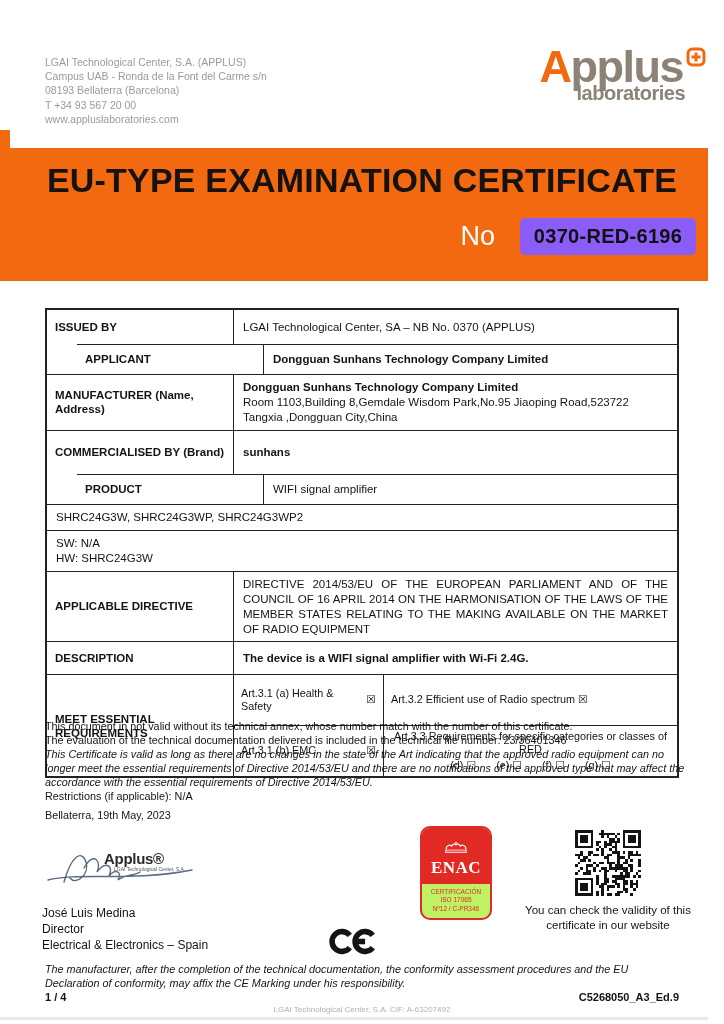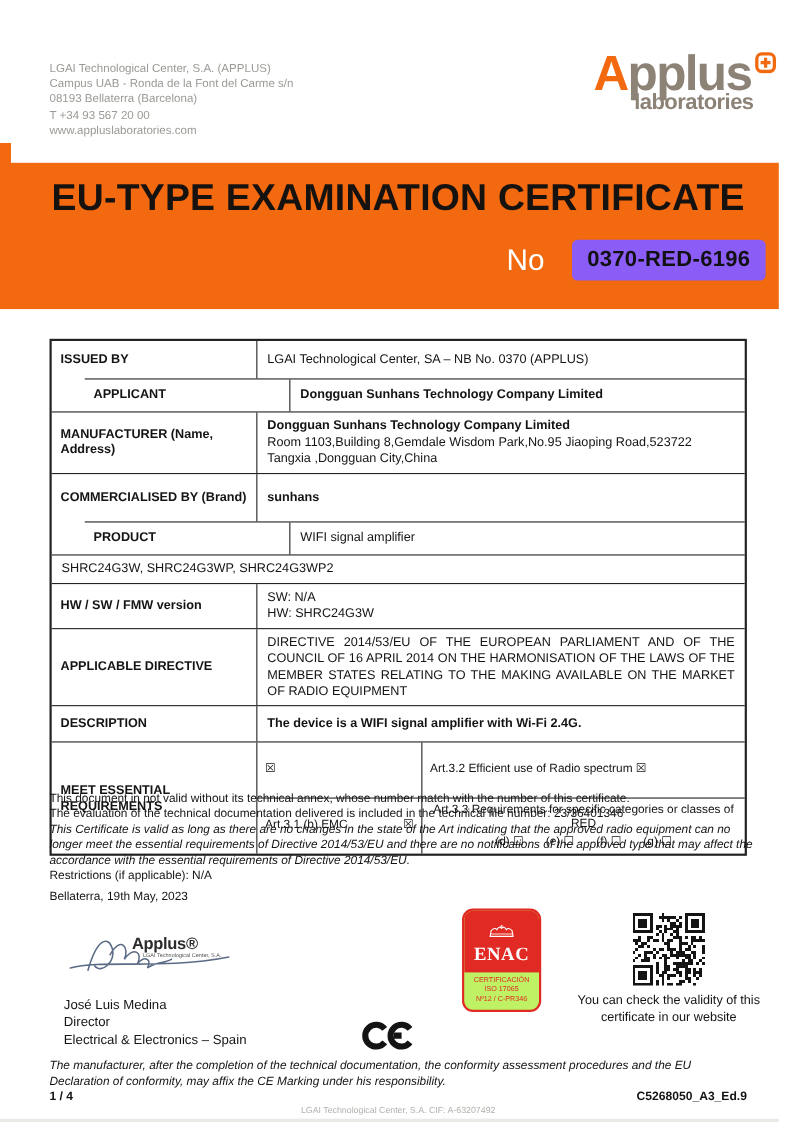--- a/index.html
+++ b/index.html
@@ -47,21 +47,21 @@
   .mg.split{justify-content:space-between;}
   .mg.col{flex-direction:column;justify-content:center;align-items:center;text-align:center;}
   .opts{display:flex;gap:20px;margin-top:2px;}
 
   
   .notes{position:absolute;left:45px;top:719px;width:640px;font-size:10.8px;line-height:1.3;}
   .notes .it{font-style:italic;}
   .place-date{margin-top:5px;}
 
   
-  .sig-block{position:absolute;left:58px;top:838px;width:230px;}
+  .sig-block{position:absolute;left:42px;top:838px;width:230px;}
   .sig-art{position:relative;height:62px;}
   .sig-svg{position:absolute;left:0;top:0;}
   .stamp{position:absolute;left:62px;top:12px;}
   .stamp-brand{font-size:15px;font-weight:bold;color:#2b2b2b;letter-spacing:-0.3px;}
   .stamp-sub{font-size:5px;color:#555;margin-top:-1px;margin-left:10px;white-space:nowrap;}
   .sig-name{margin-top:5px;font-size:12px;line-height:1.35;}
 
   
   .ce{position:absolute;left:329px;top:925px;}
 
@@ -159,21 +159,20 @@
         </div>
     </div>
 
     <div class="trow h26">
       <div class="cv">
           <span>SHRC24G3W, SHRC24G3WP, SHRC24G3WP2</span>
         </div>
     </div>
 
     <div class="trow h36">
-      <div class="cl">HW / SW / FMW version</div>
       <div class="cv">
         <span>SW: N/A</span>
         <span>HW: SHRC24G3W</span>
       </div>
     </div>
 
     <div class="trow h50">
       <div class="cl">APPLICABLE DIRECTIVE</div>
       <div class="cv just">
           <span>DIRECTIVE 2014/53/EU OF THE EUROPEAN PARLIAMENT AND OF THE COUNCIL OF 16 APRIL 2014 ON THE HARMONISATION OF THE LAWS OF THE MEMBER STATES RELATING TO THE MAKING AVAILABLE ON THE MARKET OF RADIO EQUIPMENT</span>
@@ -184,20 +183,21 @@
       <div class="cl">DESCRIPTION</div>
       <div class="cv b">
           <span>The device is a WIFI signal amplifier with Wi-Fi 2.4G.</span>
         </div>
     </div>
 
     <div class="trow h62">
       <div class="cl">MEET ESSENTIAL REQUIREMENTS</div>
       <div class="meet-grid">
         <div class="mg rb bb split">
+          <span>Art.3.1 (a) Health &amp; Safety</span>
           <span>☒</span>
         </div>
         <div class="mg bb">
           <span>Art.3.2 Efficient use of Radio spectrum</span>&nbsp;
           <span>☒</span>
         </div>
         <div class="mg rb split">
           <span>Art.3.1 (b) EMC</span>
           <span>☒</span>
         </div>

